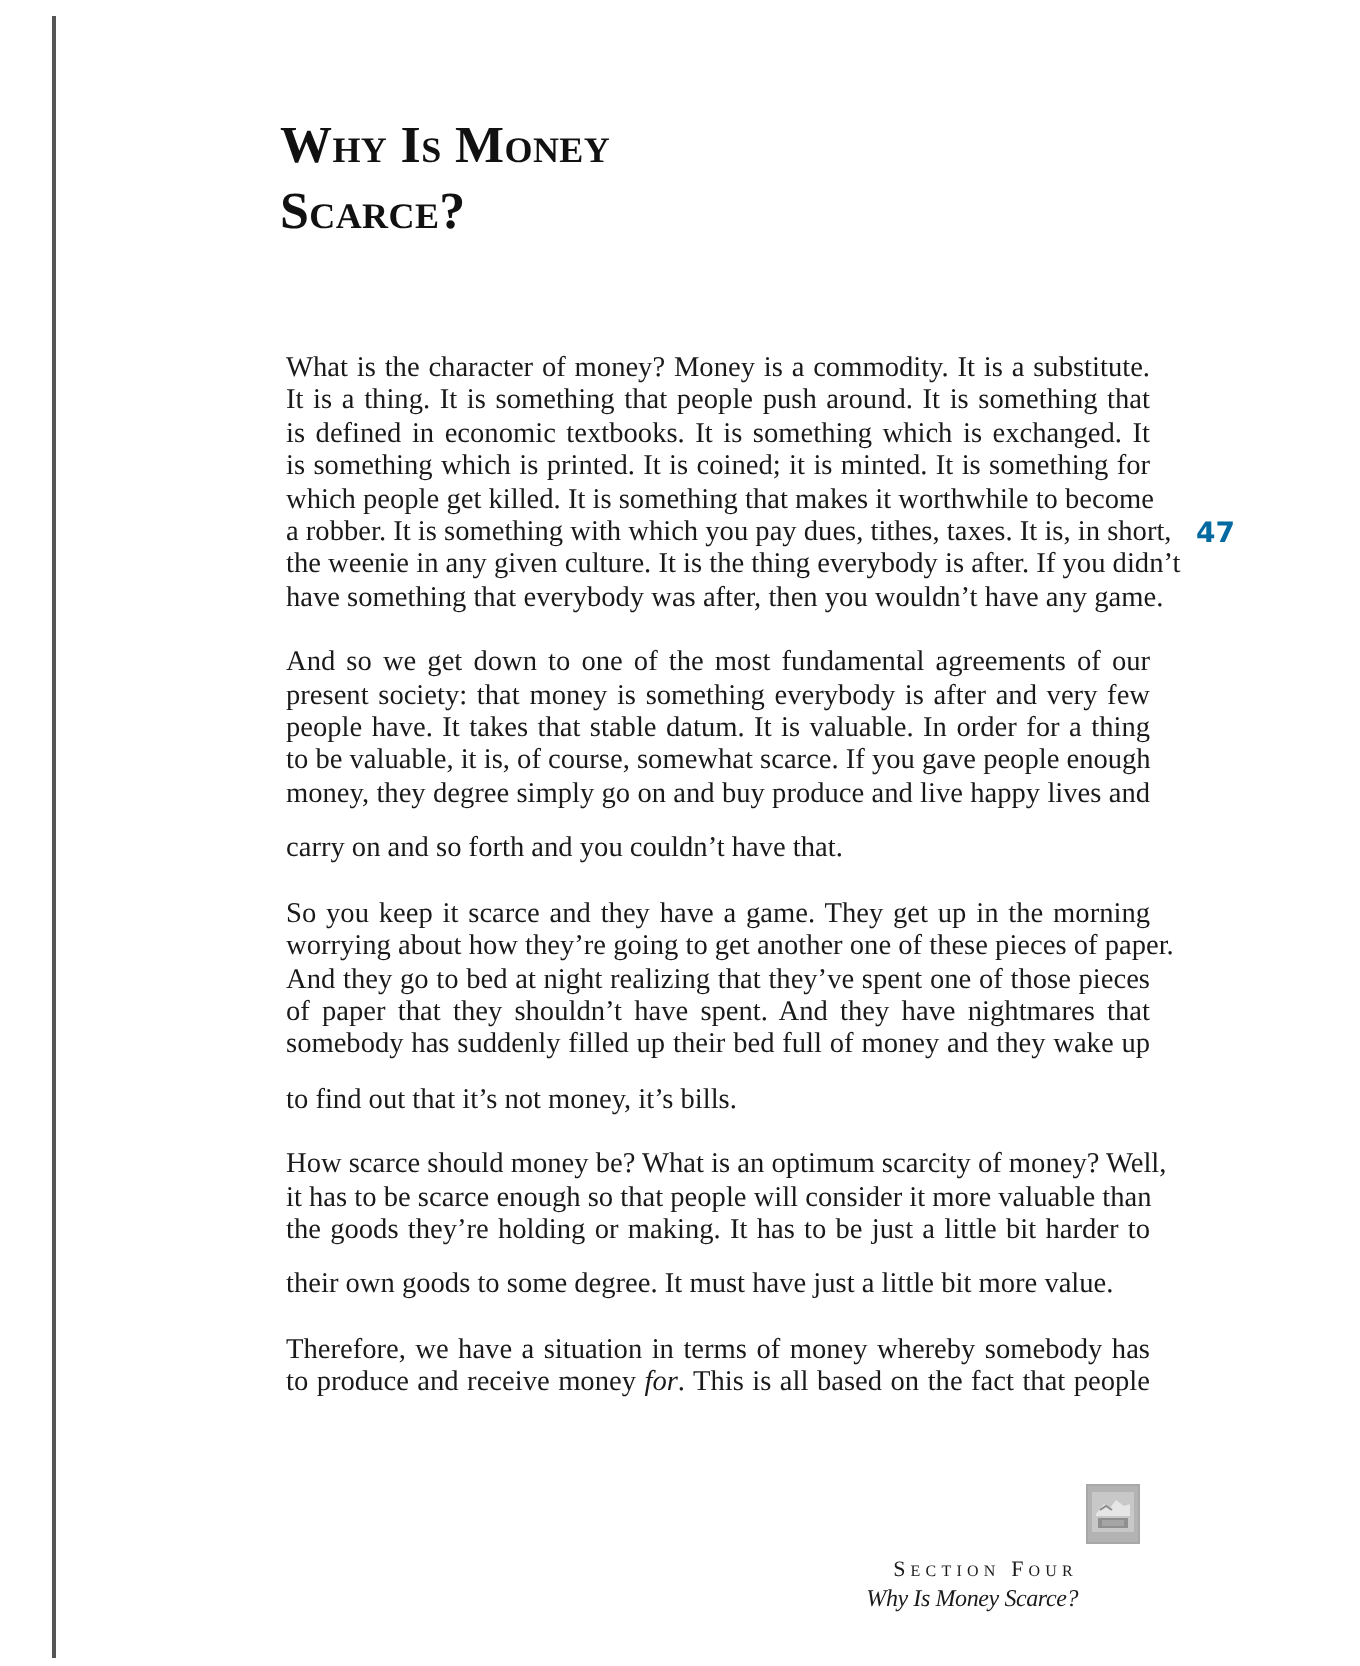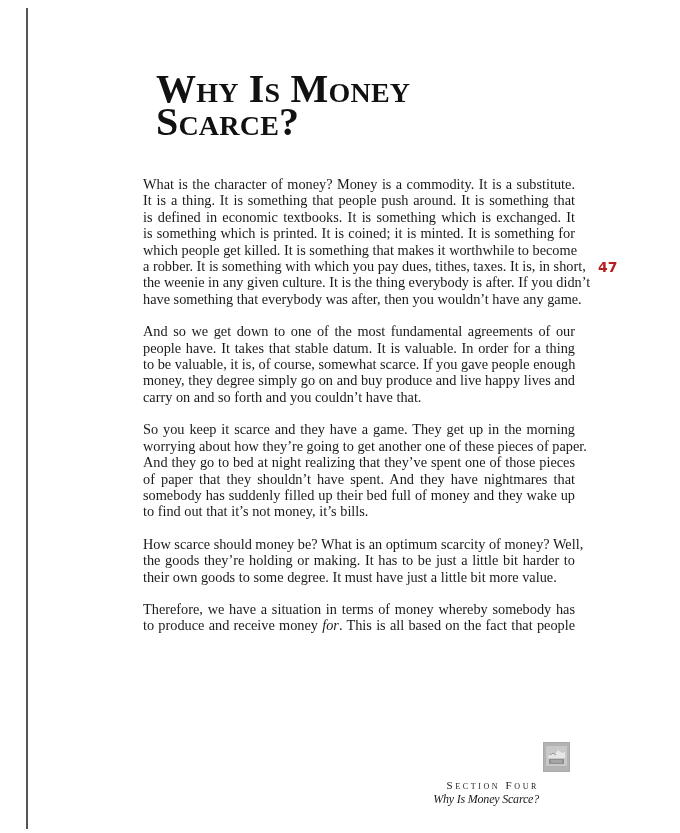--- a/index.html
+++ b/index.html
@@ -21,24 +21,24 @@
       top: 8px;
       width: 2px;
       height: 821px;
       background: #555555;
     }
     .chapter-title {
       position: absolute;
       left: 140px;
       top: 56px;
       width: 420px;
-      margin: 16px;
+      margin: 0;
       font-family: "Liberation Serif", "DejaVu Serif", serif;
       font-weight: bold;
-      font-size: 40px;
+      font-size: 26px;
       line-height: 33px;
       color: #111111;
       font-variant: small-caps;
       letter-spacing: 0.2px;
     }
     .chapter-title .line {
       display: block;
       white-space: nowrap;
     }
     .body-text {
@@ -55,29 +55,30 @@
       color: #1a1a1a;
     }
     .para .ln {
       display: block;
       white-space: nowrap;
       text-align: justify;
       text-align-last: justify;
     }
     .para .ln.last {
       text-align-last: left;
+      margin-top: 11px;
     }
     .page-number {
       position: absolute;
       left: 598px;
       top: 259px;
       font-family: "DejaVu Sans", "Liberation Sans", sans-serif;
       font-weight: bold;
       font-size: 14px;
-      color: #b91c1c;
+      color: #0369a1;
     }
     .running-footer {
       position: absolute;
       right: 141px;
       top: 745px;
       text-align: right;
       font-family: "Liberation Serif", "DejaVu Serif", serif;
       color: #1a1a1a;
       margin-top: 34px;
     }
@@ -127,35 +128,37 @@
     <span class="ln">It is a thing. It is something that people push around. It is something that</span>
     <span class="ln">is defined in economic textbooks. It is something which is exchanged. It</span>
     <span class="ln">is something which is printed. It is coined; it is minted. It is something for</span>
     <span class="ln">which people get killed. It is something that makes it worthwhile to become</span>
     <span class="ln">a robber. It is something with which you pay dues, tithes, taxes. It is, in short,</span>
     <span class="ln">the weenie in any given culture. It is the thing everybody is after. If you didn’t</span>
     <span class="ln">have something that everybody was after, then you wouldn’t have any game.</span>
   </p>
   <p class="para">
     <span class="ln">And so we get down to one of the most fundamental agreements of our</span>
+    <span class="ln">present society: that money is something everybody is after and very few</span>
     <span class="ln">people have. It takes that stable datum. It is valuable. In order for a thing</span>
     <span class="ln">to be valuable, it is, of course, somewhat scarce. If you gave people enough</span>
     <span class="ln">money, they degree simply go on and buy produce and live happy lives and</span>
     <span class="ln last">carry on and so forth and you couldn’t have that.</span>
   </p>
   <p class="para">
     <span class="ln">So you keep it scarce and they have a game. They get up in the morning</span>
     <span class="ln">worrying about how they’re going to get another one of these pieces of paper.</span>
     <span class="ln">And they go to bed at night realizing that they’ve spent one of those pieces</span>
     <span class="ln">of paper that they shouldn’t have spent. And they have nightmares that</span>
     <span class="ln">somebody has suddenly filled up their bed full of money and they wake up</span>
     <span class="ln last">to find out that it’s not money, it’s bills.</span>
   </p>
   <p class="para">
     <span class="ln">How scarce should money be? What is an optimum scarcity of money? Well,</span>
+    <span class="ln">it has to be scarce enough so that people will consider it more valuable than</span>
     <span class="ln">the goods they’re holding or making. It has to be just a little bit harder to</span>
     <span class="ln last">their own goods to some degree. It must have just a little bit more value.</span>
   </p>
   <p class="para">
     <span class="ln">Therefore, we have a situation in terms of money whereby somebody has</span>
     <span class="ln">to produce and receive money <em>for</em>. This is all based on the fact that people</span>
   </p>
 </div>
 
 <div class="running-footer">

